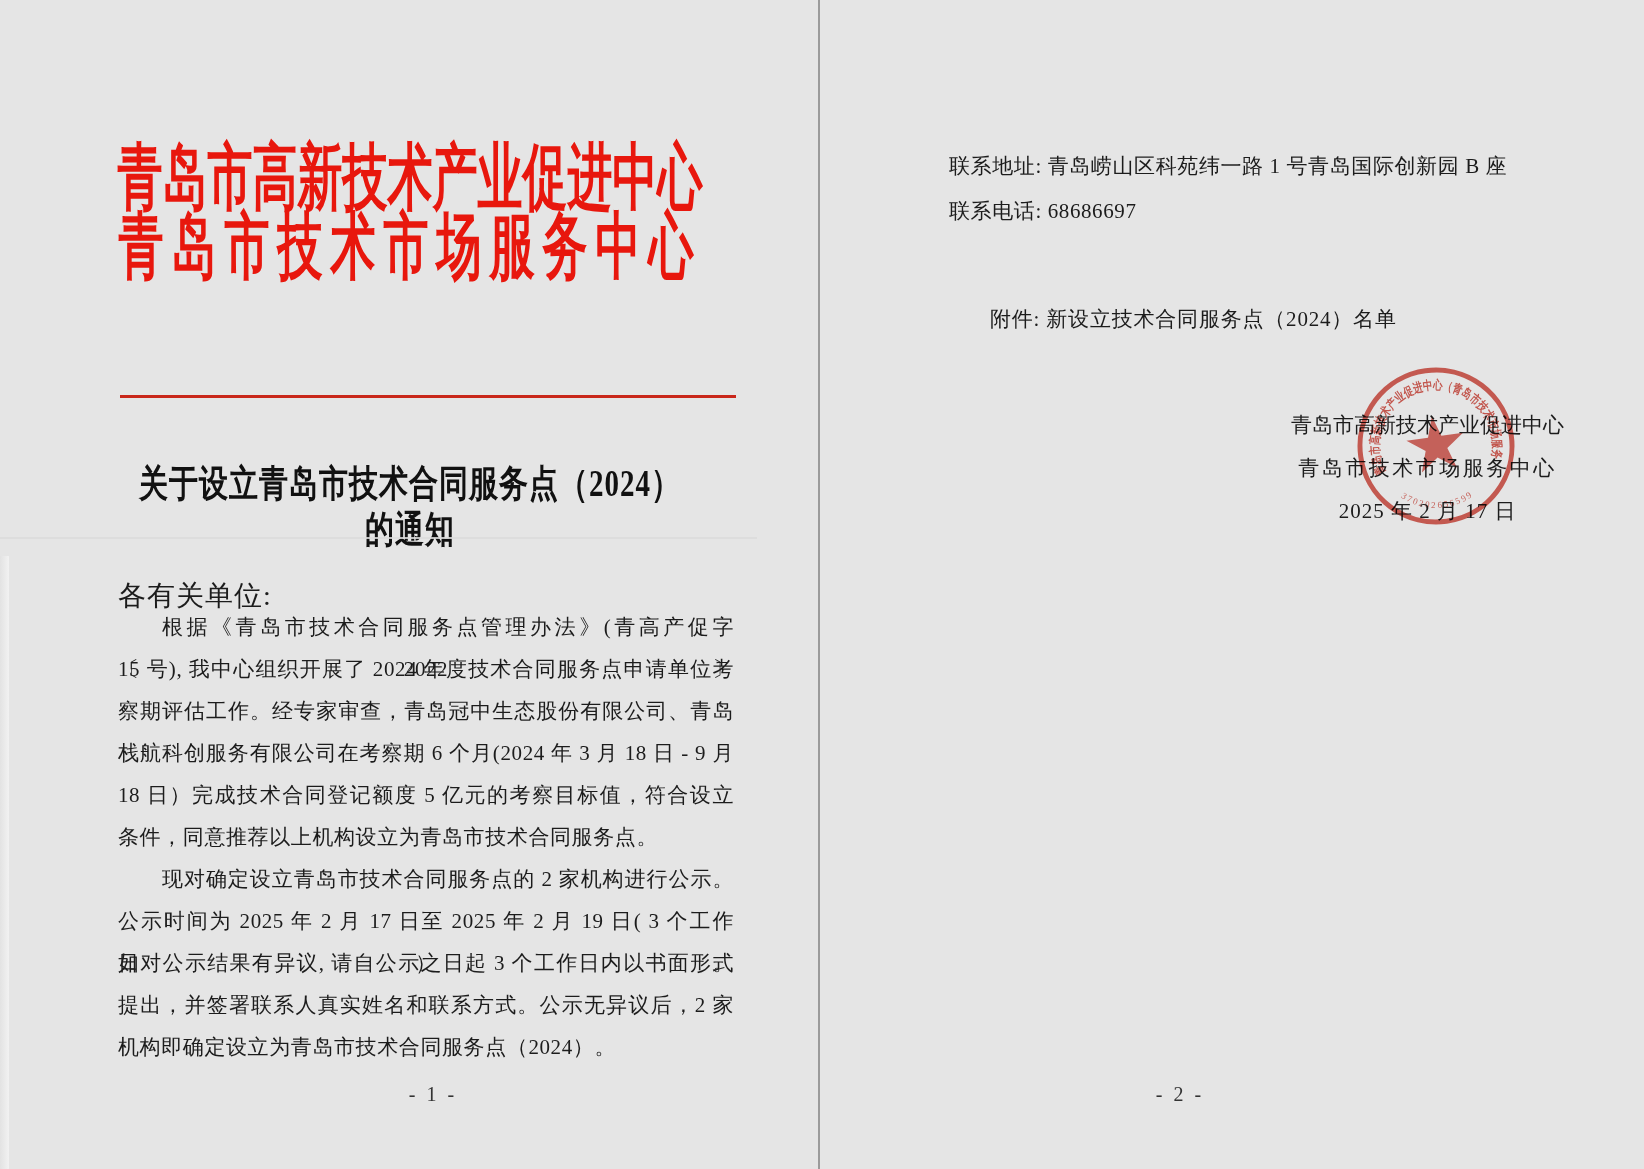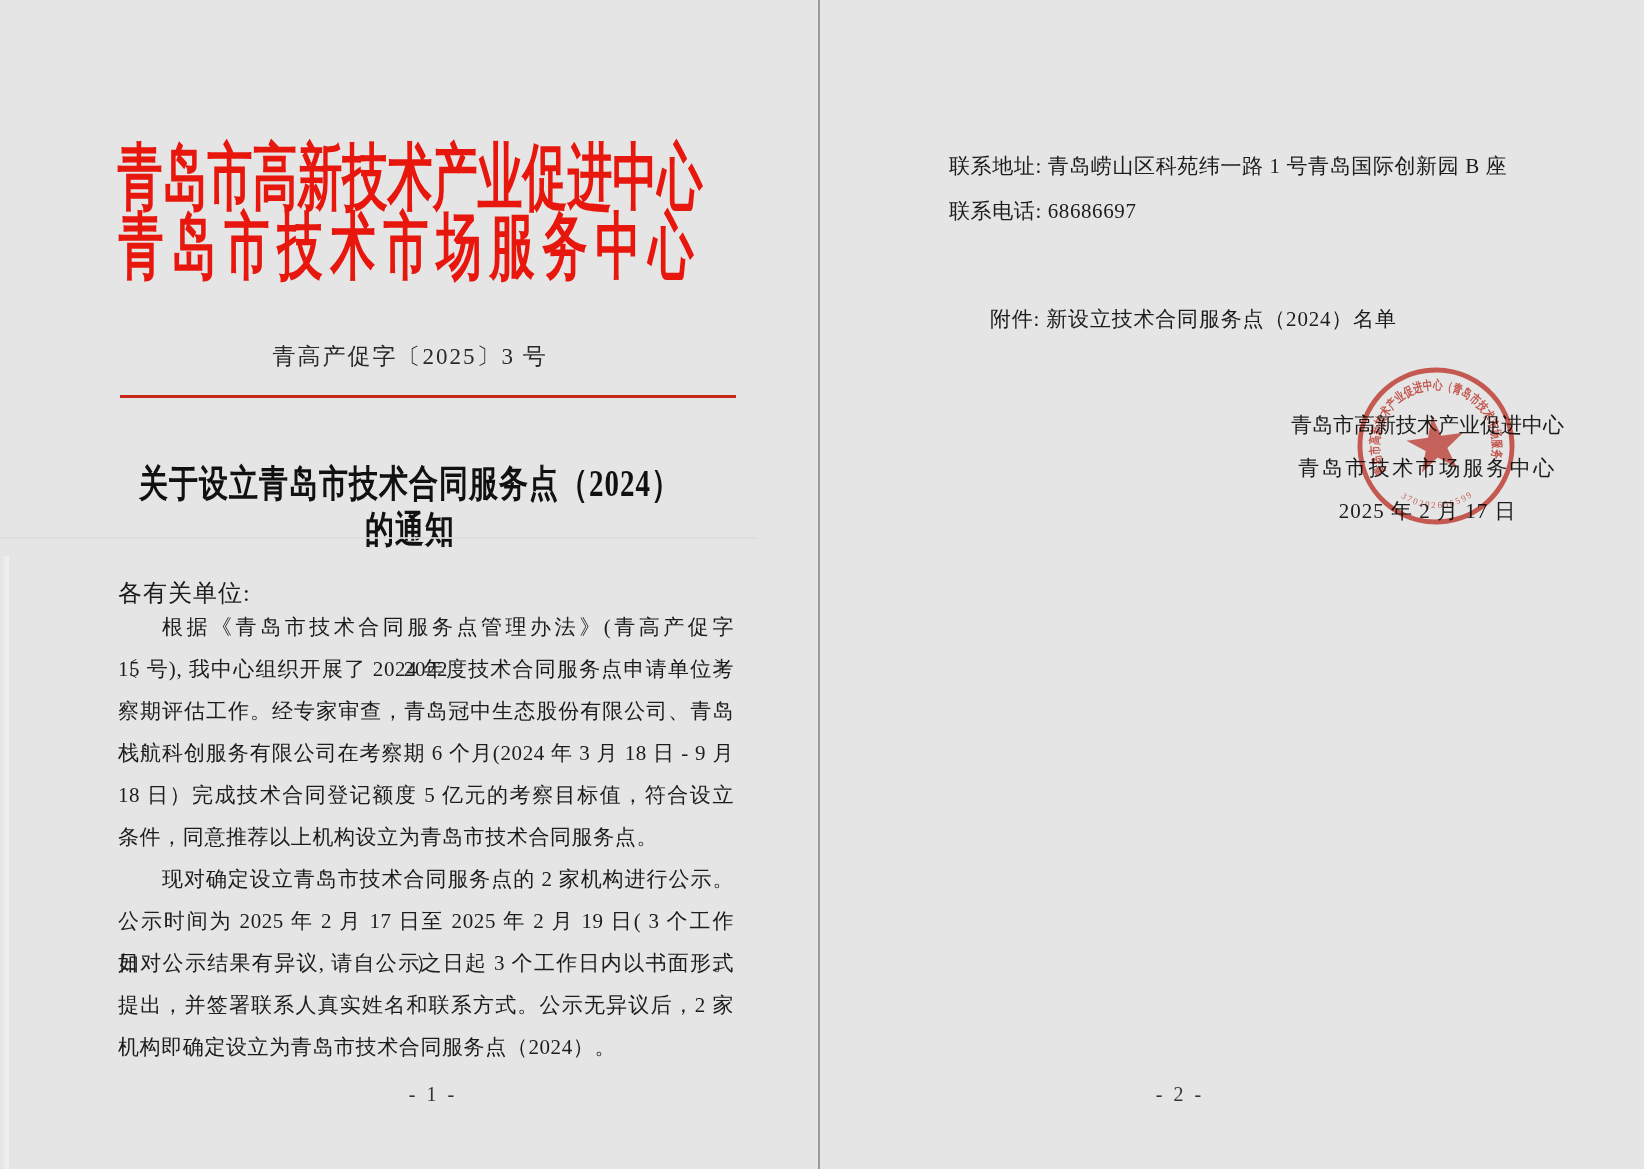--- a/index.html
+++ b/index.html
@@ -24,21 +24,21 @@
     position:absolute;left:10px;top:341px;width:800px;text-align:center;
     font-size:23px;letter-spacing:2px;color:#2a2a2a;
   }
   .red-rule{position:absolute;left:120px;top:395px;width:616px;height:3px;background:#c9271a;}
   .title-wrap{position:absolute;left:10px;top:448px;width:800px;text-align:center;margin-top:17px;}
   .title-line{
     display:inline-block;font-weight:700;font-size:29px;letter-spacing:1px;line-height:1;
     transform:scaleY(1.28);transform-origin:center top;white-space:nowrap;color:#111;
   }
   .title-line.t2{margin-top:17px;}
-  .salutation{position:absolute;left:118px;top:577px;font-size:24px;letter-spacing:1px;}
+  .salutation{position:absolute;left:118px;top:577px;font-size:28px;letter-spacing:1px;}
   .body-block{position:absolute;left:118px;top:606px;width:616px;font-size:21px;}
   .body-block .line{height:42px;line-height:42px;letter-spacing:0.6px;white-space:nowrap;}
   .body-block .line.fill{white-space:normal;text-align:justify;text-align-last:justify;}
   .body-block .line.indent{text-indent:44px;}
   .pagenum{position:absolute;font-size:20px;letter-spacing:3px;color:#333;}
   .pagenum.p1{left:383px;top:1083px;width:100px;text-align:center;}
   .pagenum.p2{left:310px;top:1083px;width:100px;text-align:center;}
 
   
   .artifact-hline{position:absolute;left:0;top:537px;width:757px;height:2px;background:#dcdcdc;opacity:.85;}
@@ -67,21 +67,20 @@
 
 <div class="sheet">
 
   <div class="page page-left">
 
     <div class="head-wrap">
       <span class="org-red l1">青岛市高新技术产业促进中心</span><br>
       <span class="org-red l2">青岛市技术市场服务中心</span>
     </div>
 
-    <div class="doc-no">青高产促字〔2025〕3 号</div>
 
     <div class="red-rule"></div>
 
     <div class="title-wrap">
       <span class="title-line t1">关于设立青岛市技术合同服务点（2024）</span><br>
       <span class="title-line t2">的通知</span>
     </div>
 
     <div class="salutation">各有关单位:</div>
 

